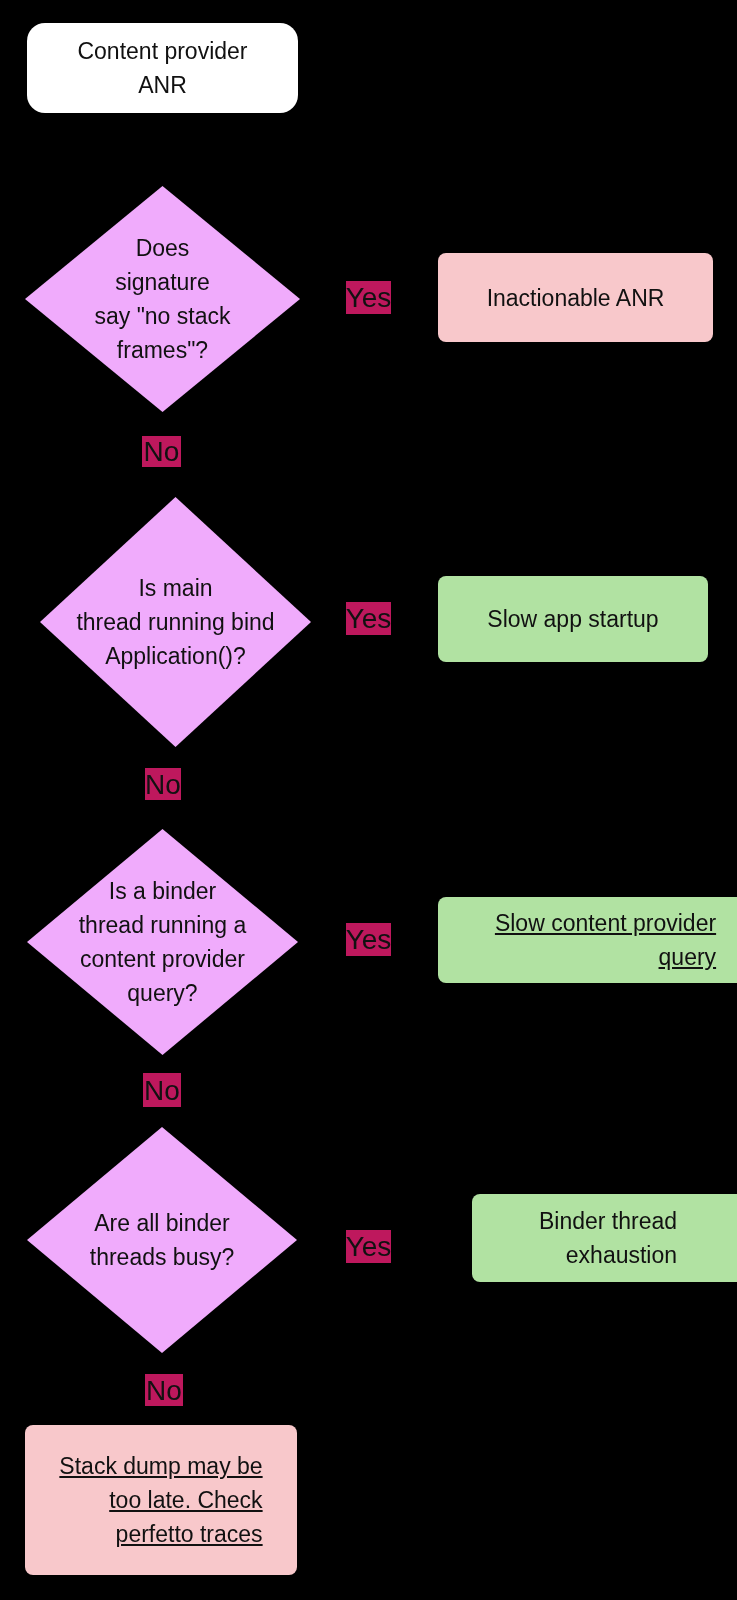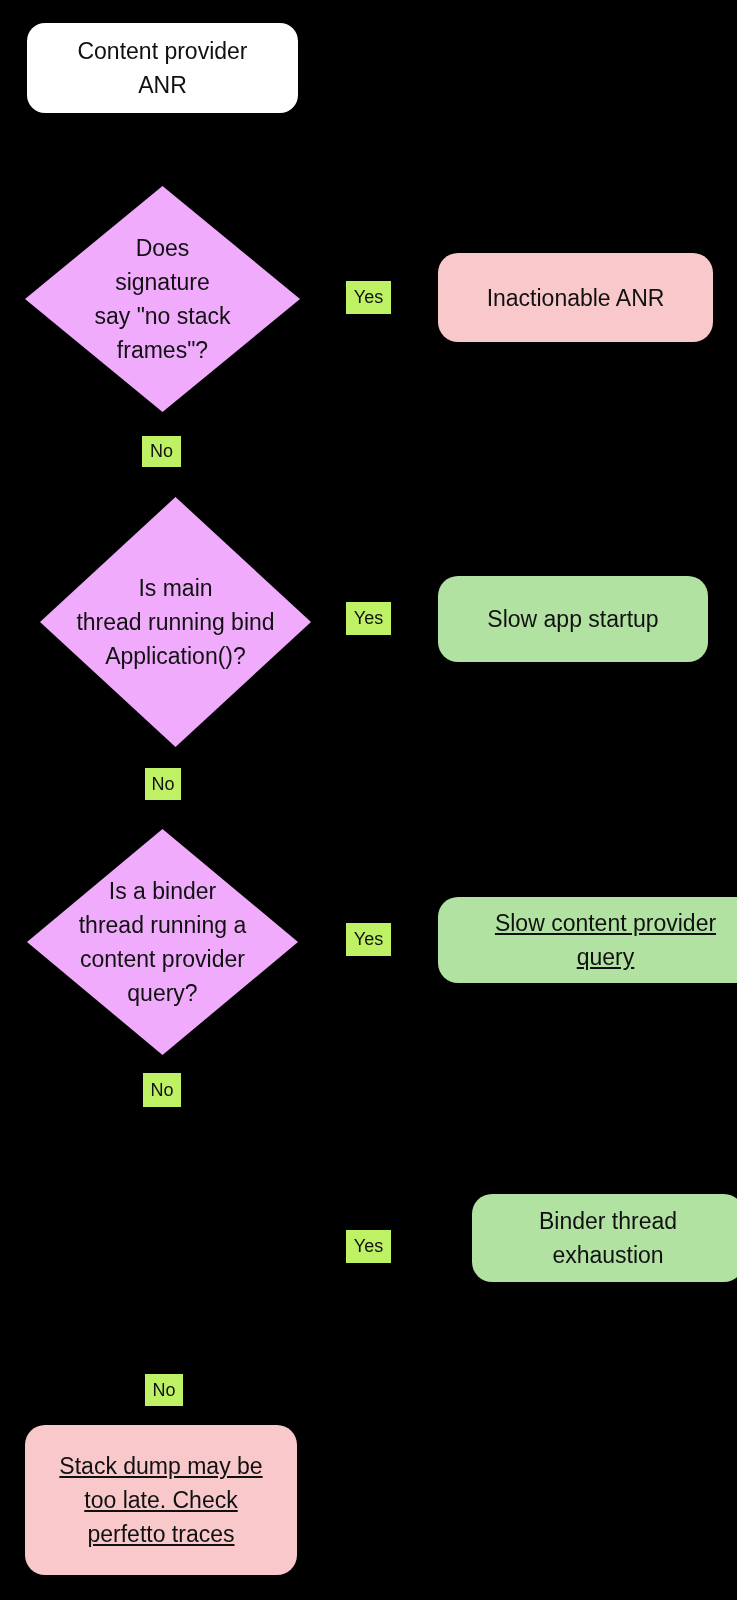--- a/index.html
+++ b/index.html
@@ -22,36 +22,36 @@
     display: flex;
     align-items: center;
     justify-content: center;
     text-align: center;
     color: #111111;
     font-size: 23px;
     line-height: 34px;
     white-space: pre-line;
     z-index: 1;
   }
-  .rounded { border-radius: 20px; }
+  .rounded { border-radius: 8px; text-align: right; }
   .white-fill { background: #ffffff; }
   .pink-fill { background: #f8c8cb; }
   .green-fill { background: #b1e2a2; }
   .diamond {
     background: #f0abfc;
     clip-path: polygon(50% 0%, 100% 50%, 50% 100%, 0% 50%);
   }
   .edge-label {
     position: absolute;
-    background: #bef264;
+    background: #be185d;
     color: #111111;
     display: flex;
     align-items: center;
     justify-content: center;
-    font-size: 18px;
+    font-size: 28px;
     line-height: 25px;
     z-index: 2;
   }
 
   
   #start    { left: 27px;  top: 23px;   width: 271px; height: 90px;  border-radius: 18px; }
   #d1       { left: 25px;  top: 186px;  width: 275px; height: 226px; }
   #yes1     { left: 346px; top: 281px;  width: 45px;  height: 33px; }
   #r1       { left: 438px; top: 253px;  width: 275px; height: 89px; }
   #no1      { left: 142px; top: 436px;  width: 39px;  height: 31px; }
@@ -113,20 +113,22 @@
 
   <div id="d3" class="node diamond">Is a binder
 thread running a
 content provider
 query?</div>
   <div id="yes3" class="edge-label">Yes</div>
   <div id="r3" class="node rounded green-fill">Slow content provider
 query</div>
   <div id="no3" class="edge-label">No</div>
 
+  <div id="d4" class="node diamond">Are all binder
+threads busy?</div>
   <div id="yes4" class="edge-label">Yes</div>
   <div id="r4" class="node rounded green-fill">Binder thread
 exhaustion</div>
   <div id="no4" class="edge-label">No</div>
 
   <div id="end" class="node rounded pink-fill">Stack dump may be
 too late. Check
 perfetto traces</div>
 
 </div>

